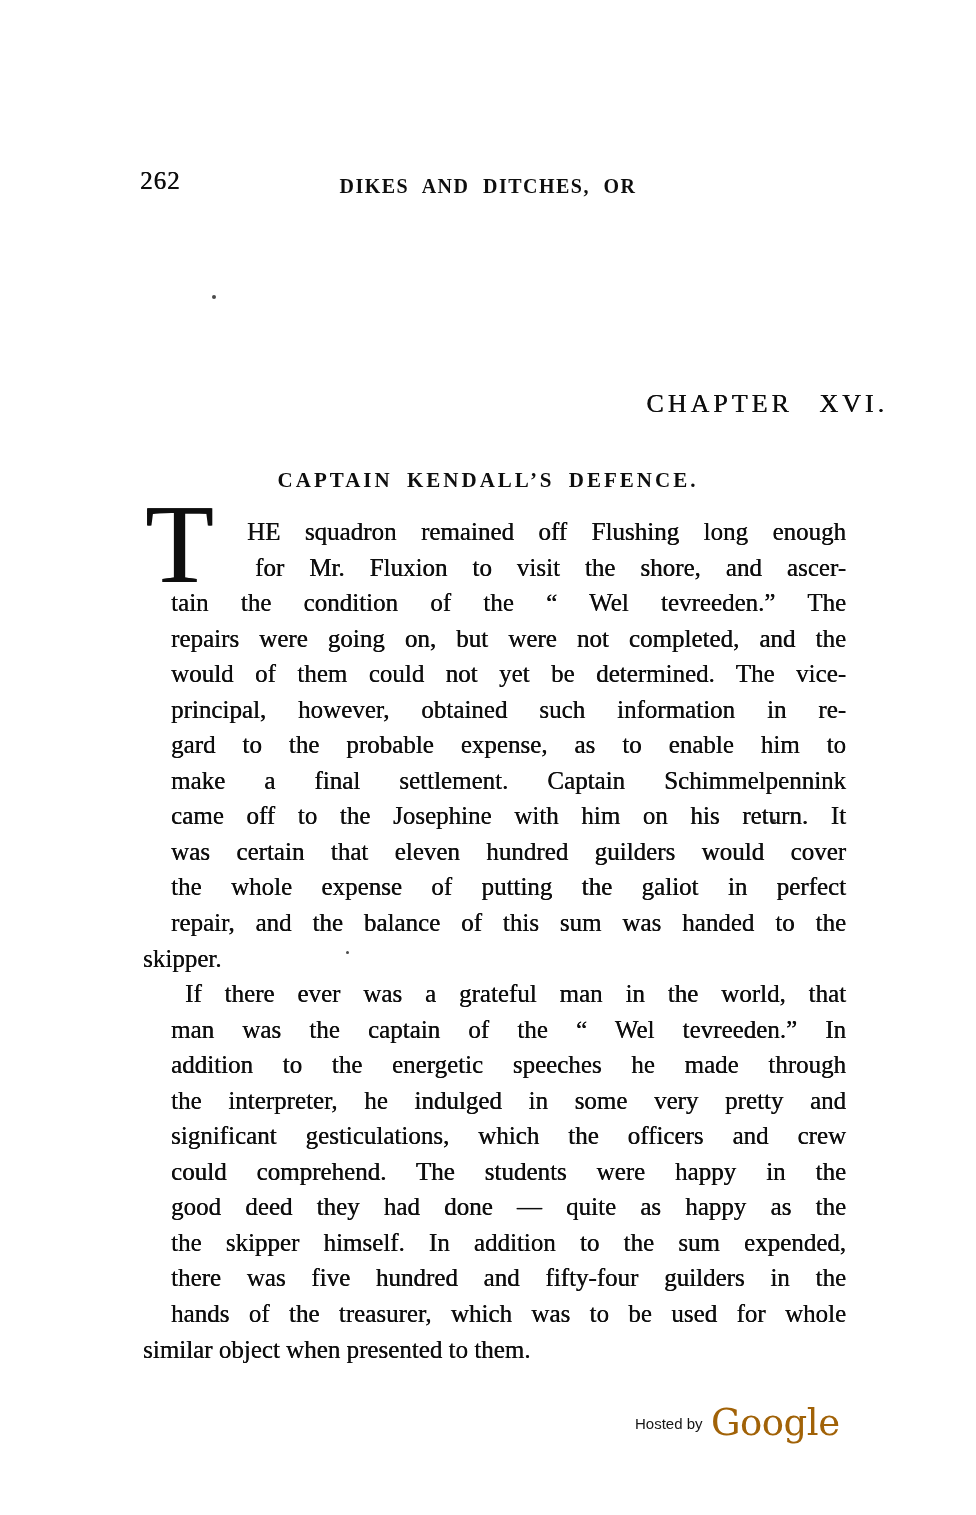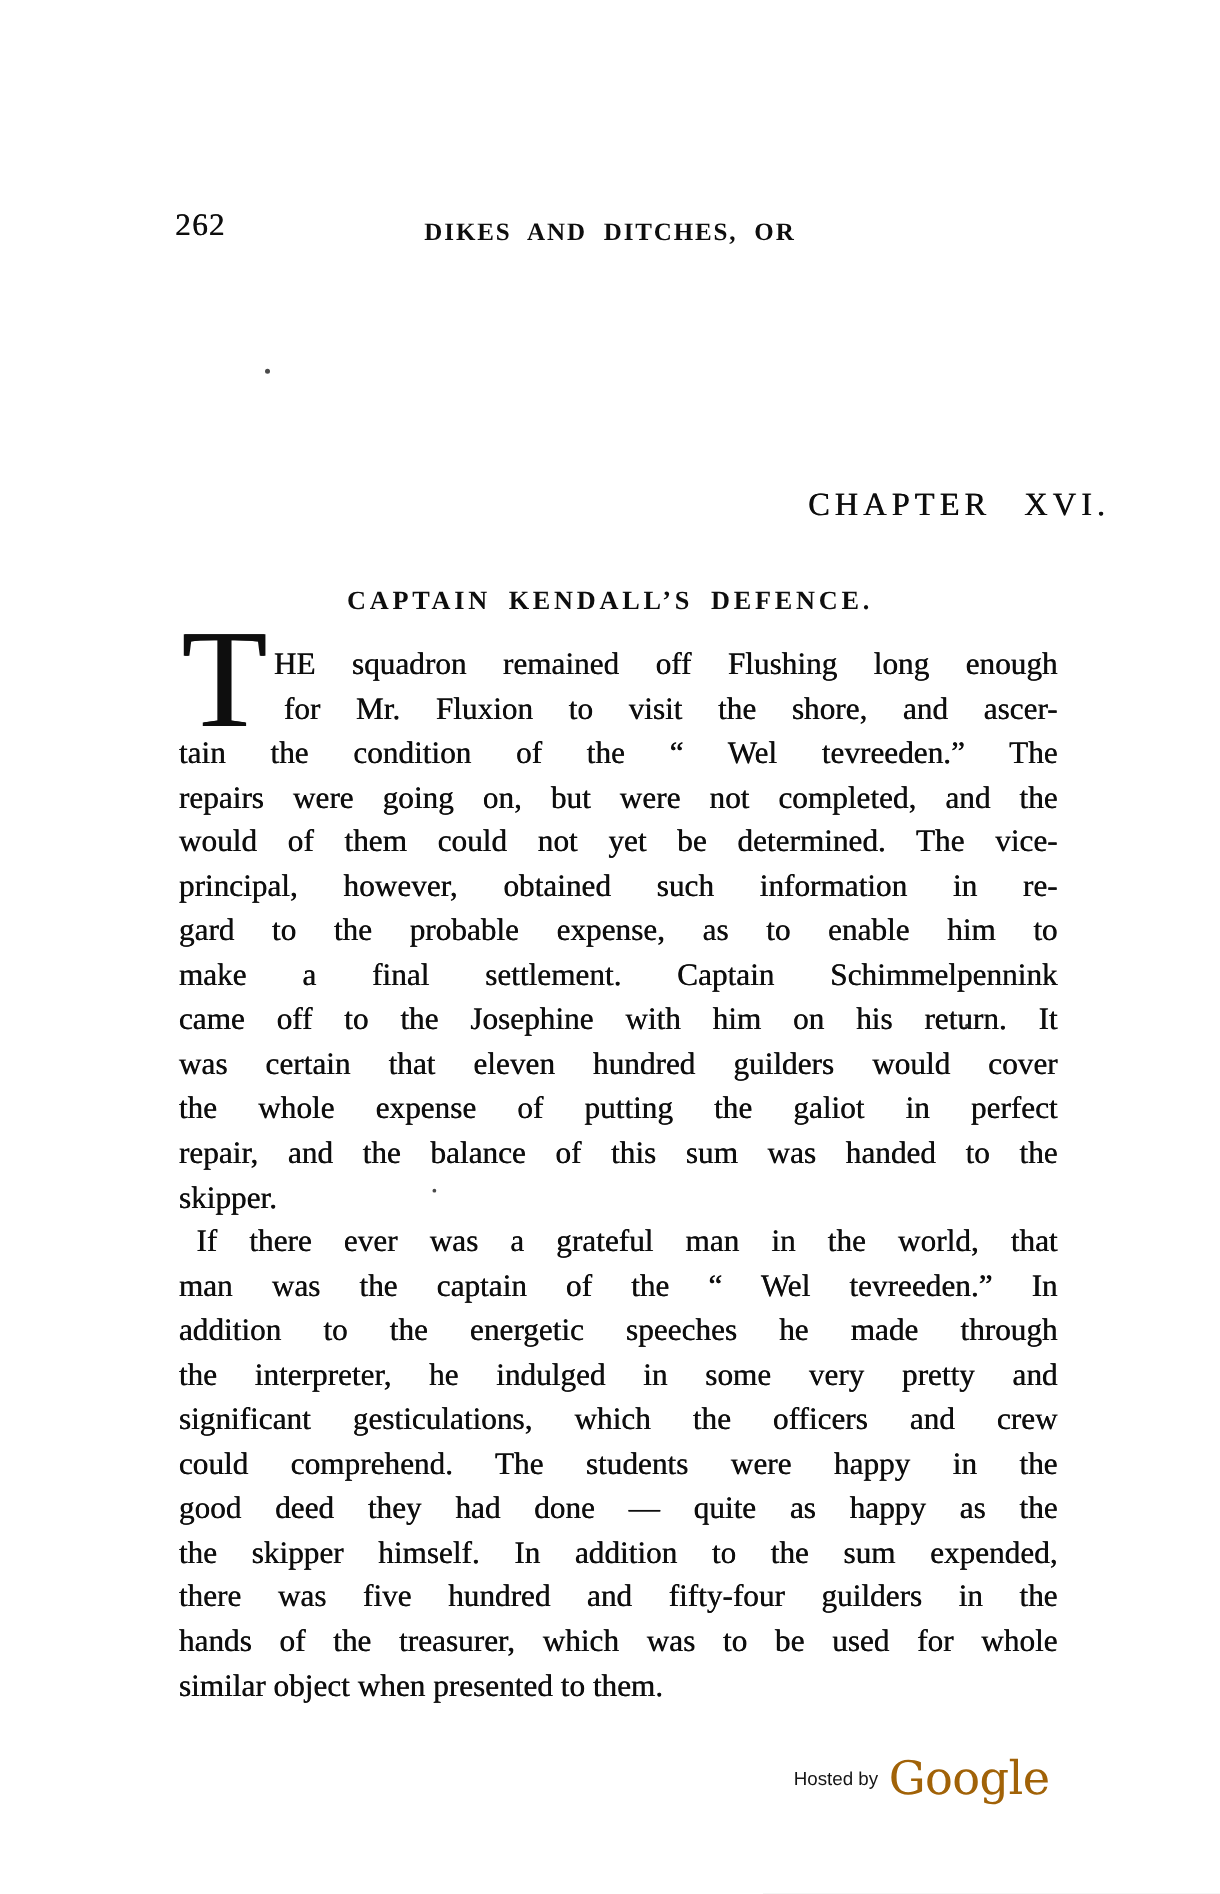--- a/index.html
+++ b/index.html
@@ -39,21 +39,21 @@
     font-size:21px; font-weight:bold;
     letter-spacing:3px; word-spacing:6px;
   }
 
   
   .body-text {
     left:143px; top:514px; width:703px;
     font-size:25px; line-height:35.55px;
     text-shadow:0.35px 0 0 currentColor;
   }
-  .jline  { text-align:justify; text-align-last:justify; text-justify:inter-word; white-space:normal; }
+  .jline  { text-align:justify; text-align-last:justify; text-justify:inter-word; white-space:normal;margin-left:28px; }
   .endline{ text-align:left; }
   .l1 { padding-left:76px; }
   .l2 { padding-left:84px; }
   .indent { text-indent:14px; }
 
   .drop-cap {
     position:absolute;
     left:2px; top:-26px;
     font-size:112px; line-height:1;
     text-shadow:0.8px 0 0 currentColor;

